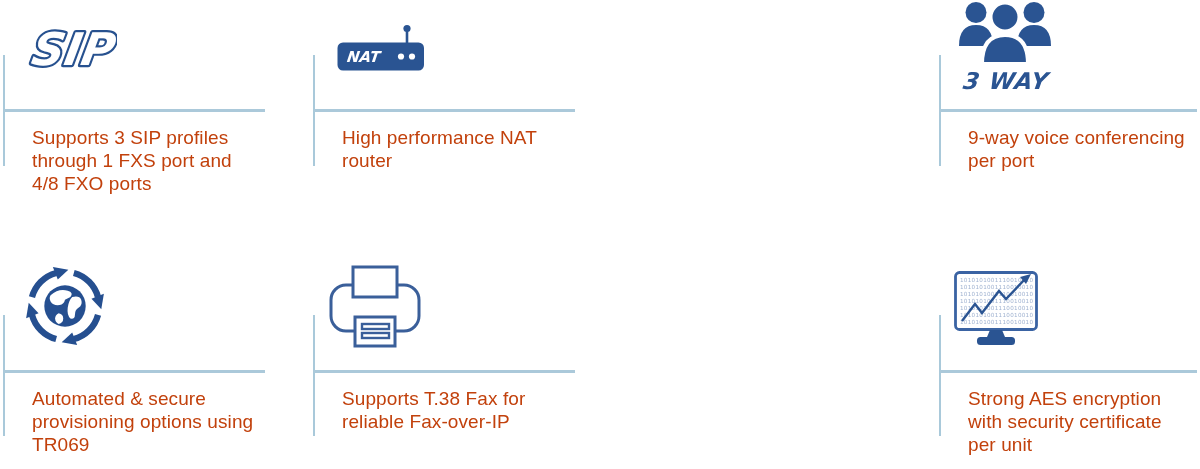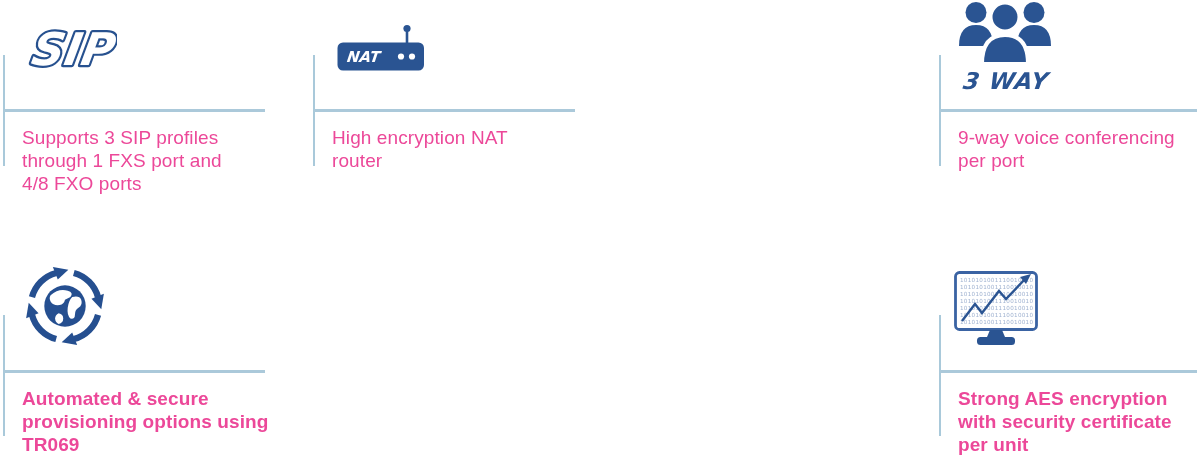--- a/index.html
+++ b/index.html
@@ -21,34 +21,34 @@
   }
   .hline {
     position: absolute;
     left: 0;
     height: 3px;
     background: #abc9da;
   }
   .icon-wrap { position: absolute; }
   .desc {
     position: absolute;
-    left: 19px;
+    left: 29px;
     width: 256px;
     font-size: 19px;
     line-height: 23px;
-    color: #ec4899;
+    color: #c2410c;
     white-space: pre-line;
     letter-spacing: 0.1px;
   }
   .r1 .vline { top: 55px; height: 111px; }
   .r1 .hline { top: 109px; }
   .r1 .desc  { top: 126px; }
   .r2 .vline { top: 80px;  height: 121px; }
   .r2 .hline { top: 135px; }
-  .r2 .desc  { top: 152px; font-weight: bold; }
+  .r2 .desc  { top: 152px; }
   svg { display: block; }
   svg text { font-family: "DejaVu Sans", sans-serif; }
 </style>
 </head>
 <body>
 
 <div id="page">
 
   <div class="cell r1" style="left:3px; top:0; width:300px; height:234px">
     <div class="vline"></div>
@@ -73,21 +73,21 @@
         <line x1="70" y1="7" x2="70" y2="21" stroke="#2a5492" stroke-width="2.6"></line>
         <circle cx="70" cy="5.5" r="3.6" fill="#2a5492"></circle>
         <rect x="0.5" y="19.5" width="86.5" height="28" rx="5.5" fill="#2a5492"></rect>
         <circle cx="64" cy="33.5" r="3.1" fill="#ffffff"></circle>
         <circle cx="75" cy="33.5" r="3.1" fill="#ffffff"></circle>
         <g transform="skewX(-8)">
           <text x="15" y="39.5" font-size="15" font-weight="bold" font-style="italic" fill="#ffffff">NAT</text>
         </g>
       </svg>
     </div>
-    <div class="desc">High encryption NAT
+    <div class="desc">High performance NAT
 router</div>
   </div>
 
 
   <div class="cell r1" style="left:939px; top:0; width:261px; height:234px">
     <div class="vline"></div>
     <div class="hline" style="width:258px"></div>
     <div class="icon-wrap" style="left:16px; top:0">
       <svg width="100" height="94" viewBox="0 0 100 94">
         <circle cx="21" cy="12.5" r="10.5" fill="#2a5492"></circle>
@@ -124,20 +124,35 @@
         <path d="M34,38 q9,-8 19,-5 q7,2 3,7 l-6,3 q-1,5 -6,6 q-7,1 -10,-4 q-2,-4 0,-7 z" fill="#ffffff"></path>
         <path d="M58,40 q8,-2 10,3 q2,6 -3,9 q-4,2 -4,8 q0,5 -5,4 q-4,-4 -3,-12 q1,-8 5,-12 z" fill="#ffffff"></path>
         <path d="M43,58 q5,1 5,6 q0,5 -5,6 q-4,-2 -4,-6 q0,-4 4,-6 z" fill="#ffffff"></path>
       </svg>
     </div>
     <div class="desc">Automated &amp; secure
 provisioning options using
 TR069</div>
   </div>
 
+  <div class="cell r2" style="left:313px; top:235px; width:300px; height:234px">
+    <div class="vline"></div>
+    <div class="hline" style="width:262px"></div>
+    <div class="icon-wrap" style="left:16px; top:28px">
+      <svg width="92" height="86" viewBox="0 0 92 86">
+        <rect x="2" y="22" width="88" height="46" rx="15" fill="none" stroke="#3a5f9a" stroke-width="3"></rect>
+        <rect x="24" y="4" width="44" height="30" fill="#ffffff" stroke="#3a5f9a" stroke-width="3"></rect>
+        <rect x="26" y="54" width="40" height="29" fill="#ffffff" stroke="#3a5f9a" stroke-width="3"></rect>
+        <rect x="33" y="61" width="27" height="5" fill="none" stroke="#3a5f9a" stroke-width="2.4"></rect>
+        <rect x="33" y="70" width="27" height="5" fill="none" stroke="#3a5f9a" stroke-width="2.4"></rect>
+      </svg>
+    </div>
+    <div class="desc">Supports T.38 Fax for
+reliable Fax-over-IP</div>
+  </div>
 
 
   <div class="cell r2" style="left:939px; top:235px; width:231px; height:234px">
     <div class="vline"></div>
     <div class="hline" style="width:258px"></div>
     <div class="icon-wrap" style="left:15px; top:36px">
       <svg width="86" height="78" viewBox="0 0 86 78">
         <defs>
           <clipPath id="scr">
               <rect x="5" y="5" width="74" height="50"></rect>

